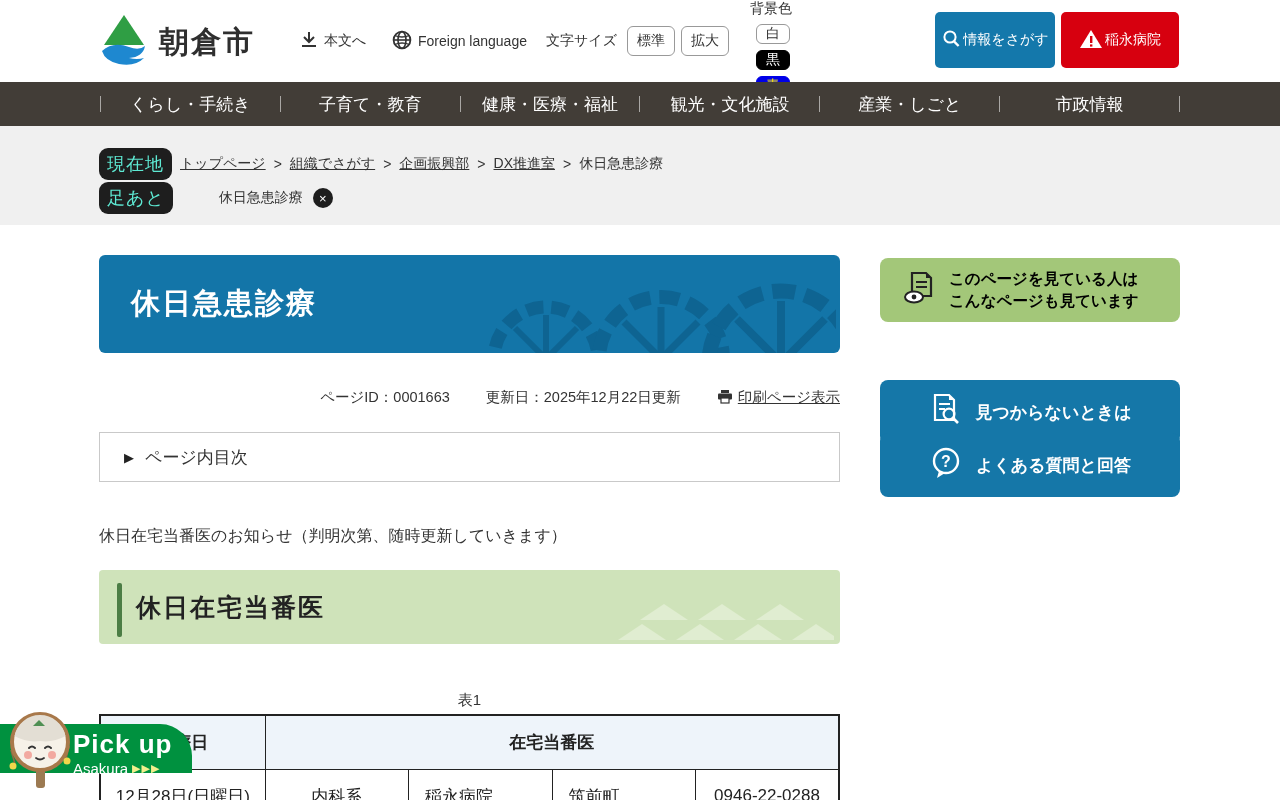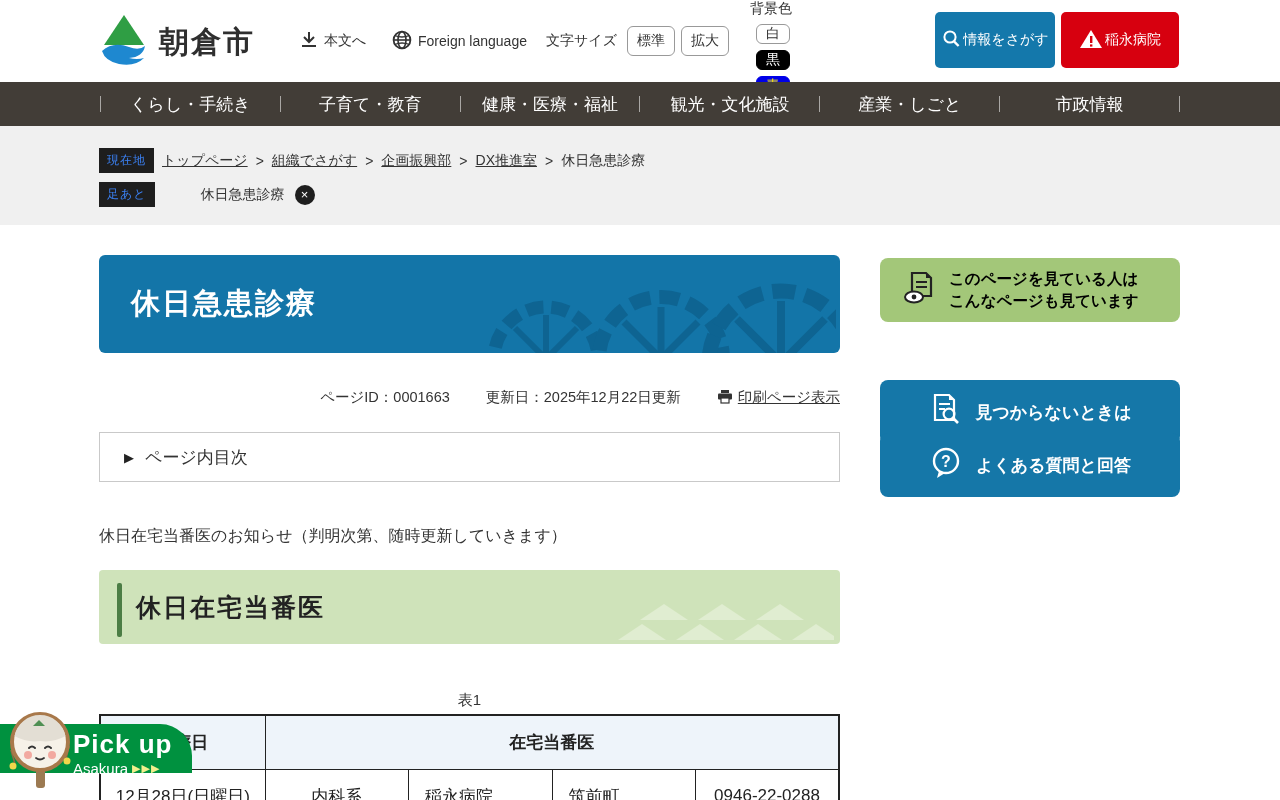--- a/index.html
+++ b/index.html
@@ -38,21 +38,21 @@
   .gnav { position:absolute; top:82px; left:0; width:1280px; height:44px; background:#423d37;
     display:flex; align-items:stretch; padding:5px 100px; }
   .gnav-div { width:1px; background:rgba(255,255,255,.55); margin:9px 0; }
   .gnav-item { flex:1; display:flex; align-items:center; justify-content:center;
     color:#fff; font-size:17px; cursor:pointer; white-space:nowrap; }
 
   
   .crumbs { position:absolute; top:126px; left:0; width:1280px; height:99px; background:#f0f0f0; font-size:14px; }
   .crumb-row1 { position:absolute; left:99px; top:22px; display:flex; align-items:center; gap:8px; }
   .crumb-row2 { position:absolute; left:99px; top:56px; display:flex; align-items:center; gap:10px; }
-  .tag { background:#1e1e1e; color:#3b82f6; font-size:12px; padding:4px 8px; letter-spacing:1px; }
+  .tag { background:#1e1e1e; color:#5eead4; font-size:18px; padding:4px 8px; letter-spacing:1px;border-radius:9px; }
   .crumb-link { color:#333; text-decoration:underline; cursor:pointer; }
   .crumb-cur { color:#333; }
   .crumb-sep { color:#333; }
   .fp-text { margin-left:36px; }
   .x-icon { width:20px; height:20px; border-radius:50%; background:#1e1e1e; color:#fff;
     display:flex; align-items:center; justify-content:center; font-size:13px; cursor:pointer; }
 
   
   .main { position:absolute; top:225px; left:0; width:1280px; height:575px; background:#fff; }
 

